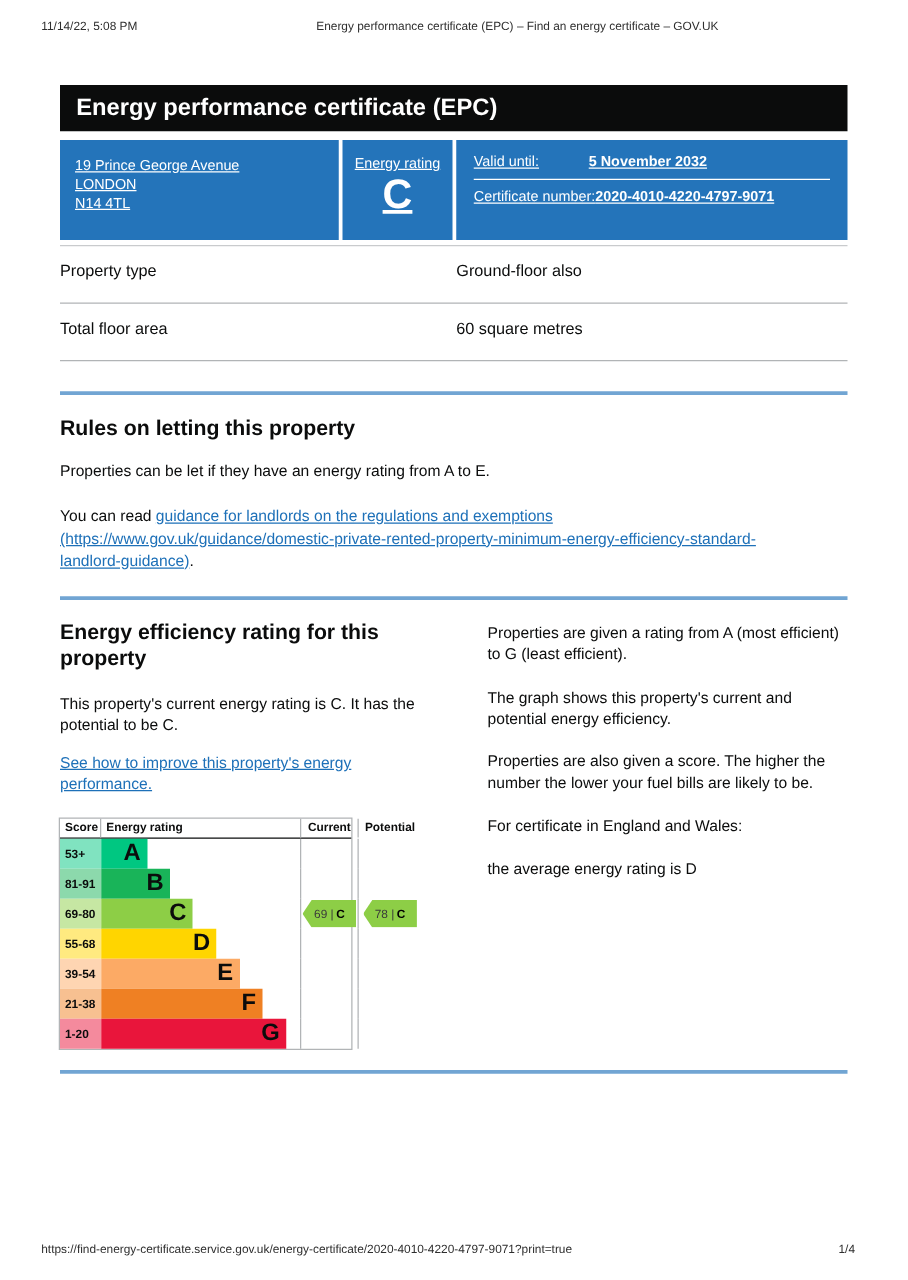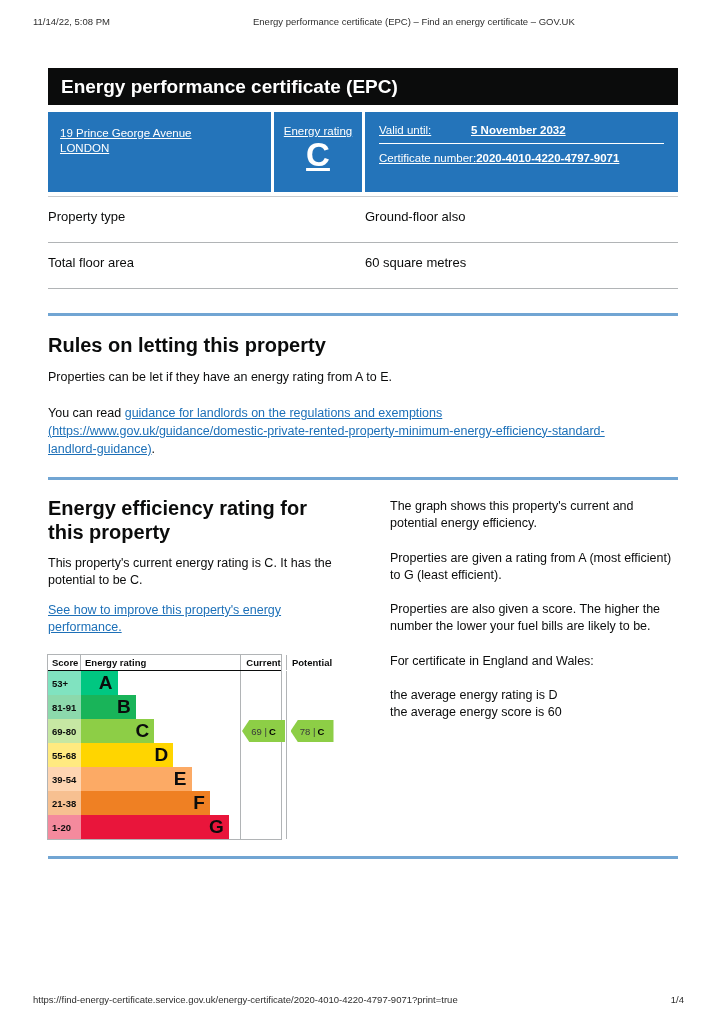--- a/index.html
+++ b/index.html
@@ -30,21 +30,21 @@
   .panel-meta .sep { border-bottom:1px solid #fff; margin:7px 0 8px 0; }
 
   
   .ptable { left:48px; top:196px; width:630px; border-top:1px solid #c9cbcd; }
   .ptable .prow { position:relative; height:46px; border-bottom:1px solid #b1b4b6; }
   .ptable .prow .lbl { position:absolute; left:0; top:12px; font-size:13px; }
   .ptable .prow .val { position:absolute; left:317px; top:12px; font-size:13px; }
 
   .blue-rule { left:48px; width:630px; height:3px; background:#71a5d3; }
 
-  .h2 { font-size:20px; font-weight:bold; line-height:1.22; }
+  .h2 { font-size:17px; font-weight:bold; line-height:1.22; }
   .body-txt { font-size:12.5px; line-height:1.38; }
   a.lnk { color:#1d70b8; text-decoration:underline; cursor:pointer; overflow-wrap:break-word; }
 
   
   .letting-h { left:48px; top:333px; }
   .letting-p1 { left:48px; top:369px; width:620px; }
   .letting-p2 { left:48px; top:405px; width:600px; line-height:1.42; }
 
   
   .eff-h { left:48px; top:496px; width:270px; }
@@ -81,20 +81,21 @@
 <div class="abs print-meta" style="left:253px; top:16px;">Energy performance certificate (EPC) – Find an energy certificate – GOV.UK</div>
 
 <div class="abs banner">
   <span>Energy performance certificate (EPC)</span>
 </div>
 
 <div class="abs summary">
   <div class="panel panel-address">
     <div>19 Prince George Avenue</div>
     <div>LONDON</div>
+    <div>N14 4TL</div>
   </div>
   <div class="panel panel-rating">
     <div class="lbl">Energy rating</div>
     <div class="big">C</div>
   </div>
   <div class="panel panel-meta">
     <div class="row">
       <span class="lbl">Valid until:</span>
       <b>5 November 2032</b>
     </div>
@@ -125,26 +126,25 @@
   <span>You can read </span><a class="lnk">guidance for landlords on the regulations and exemptions (https://www.gov.uk/guidance/domestic-private-rented-property-minimum-energy-efficiency-standard-landlord-guidance)</a><span>.</span>
 </p>
 
 <div class="abs blue-rule" style="top:477px;"></div>
 
 <h2 class="abs h2 eff-h">Energy efficiency rating for this property</h2>
 <p class="abs body-txt eff-p1">This property's current energy rating is C. It has the potential to be C.</p>
 <a class="abs body-txt lnk eff-link">See how to improve this property's energy performance.</a>
 
 <div class="abs body-txt right-col">
+  <p>Properties are given a rating from A (most efficient) to G (least efficient).</p>
   <p>The graph shows this property's current and potential energy efficiency.</p>
-  <p>Properties are given a rating from A (most efficient) to G (least efficient).</p>
   <p>Properties are also given a score. The higher the number the lower your fuel bills are likely to be.</p>
   <p>For certificate in England and Wales:</p>
   <p class="tight">the average energy rating is D</p>
-  <p class="tight">the average energy score is 60</p>
 </div>
 
 <div class="abs epc-chart">
   <div class="epc-head">
     <div>Score</div>
     <div>Energy rating</div>
     <div class="c-center">Current</div>
     <div class="c-center">Potential</div>
   </div>
   <div class="epc-body">

